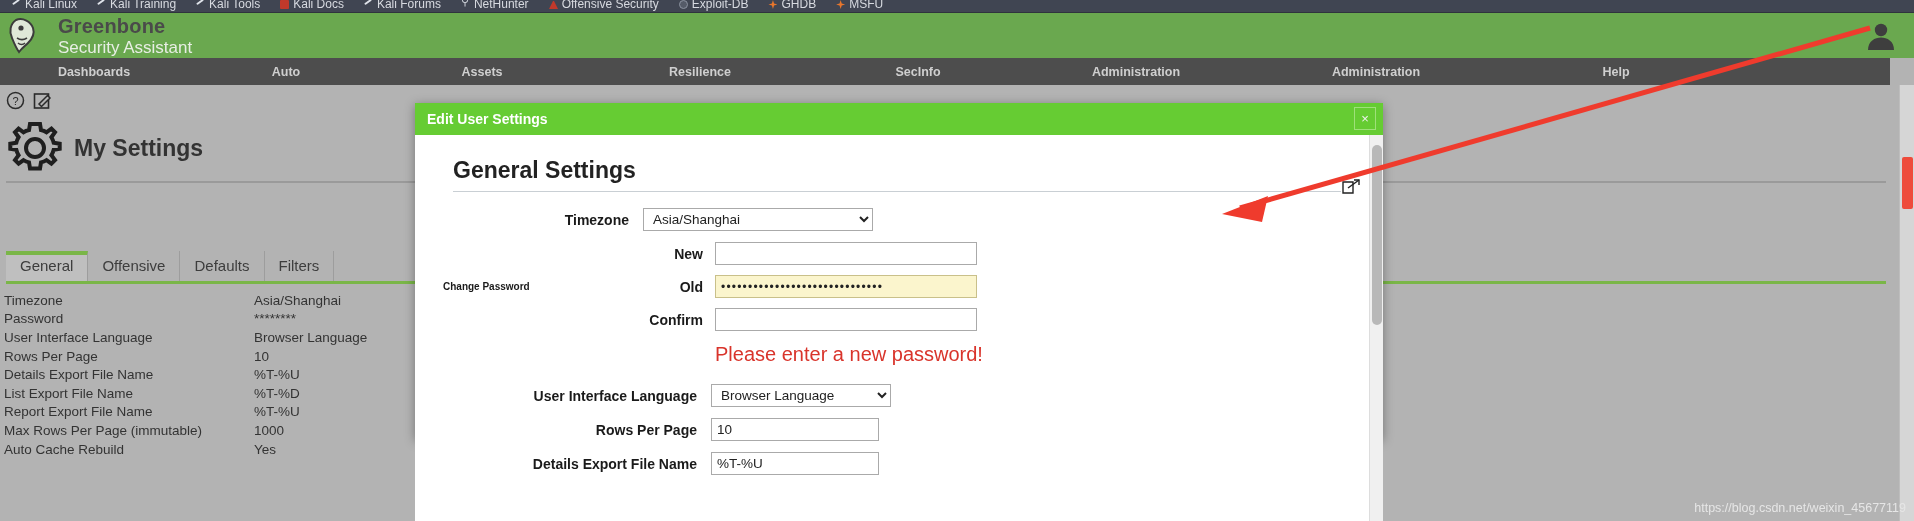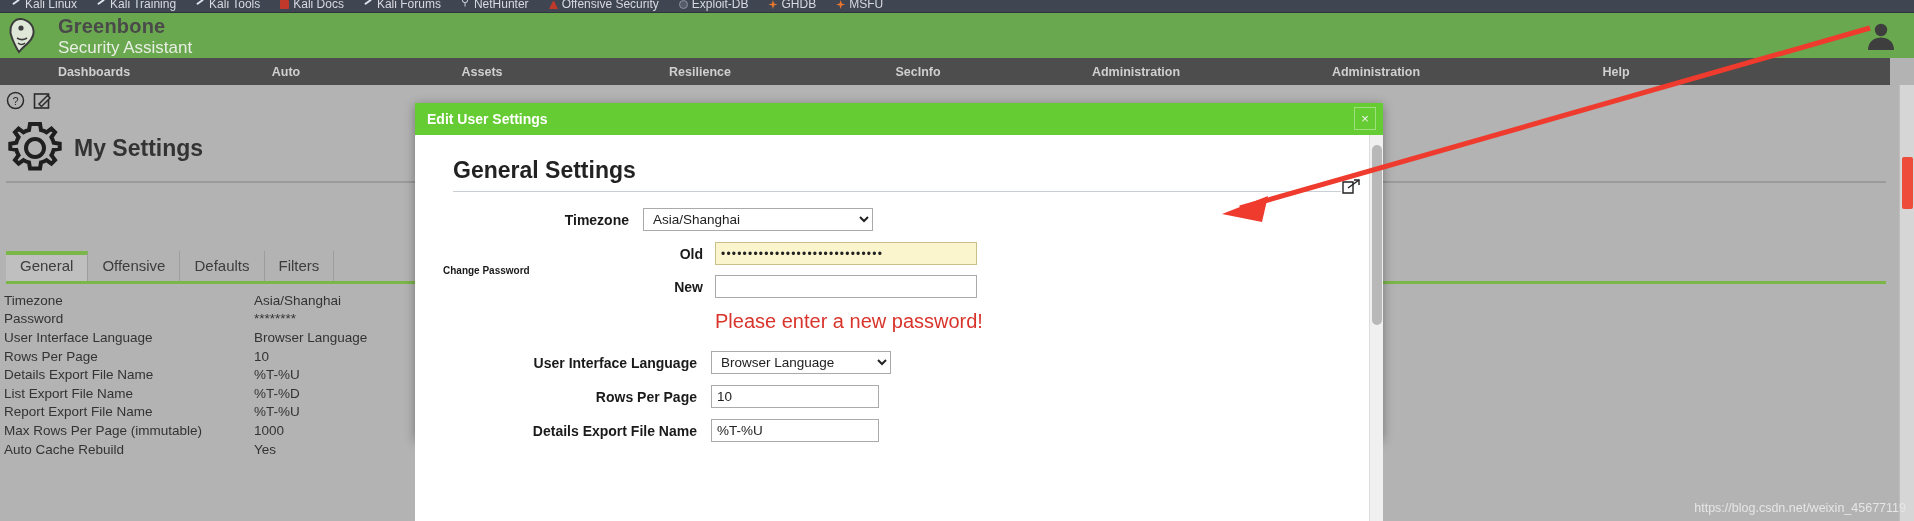--- a/index.html
+++ b/index.html
@@ -322,25 +322,29 @@
           <label class="flabel">Timezone</label>
           <select class="fld tz">
             <option>Asia/Shanghai</option>
           </select>
         </div>
 
         <div class="cp-group">
           <label class="cp-label">Change Password</label>
           <div class="cp-fields">
             <div class="cp-line">
+              <label class="cp-sub">New</label>
+              <input class="fld pw" type="password" value="" style="">
+            </div>
+            <div class="cp-line">
               <label class="cp-sub">Old</label>
               <input class="fld pw old" type="text" value="••••••••••••••••••••••••••••••" style="">
             </div>
             <div class="cp-line">
-              <label class="cp-sub">New</label>
+              <label class="cp-sub">Confirm</label>
               <input class="fld pw" type="password" value="" style="">
             </div>
           </div>
         </div>
 
         <div class="pw-error">Please enter a new password!</div>
 
         <div class="frow" style="margin-top:18px">
           <label class="flabel wide">User Interface Language</label>
           <select class="fld uil">

